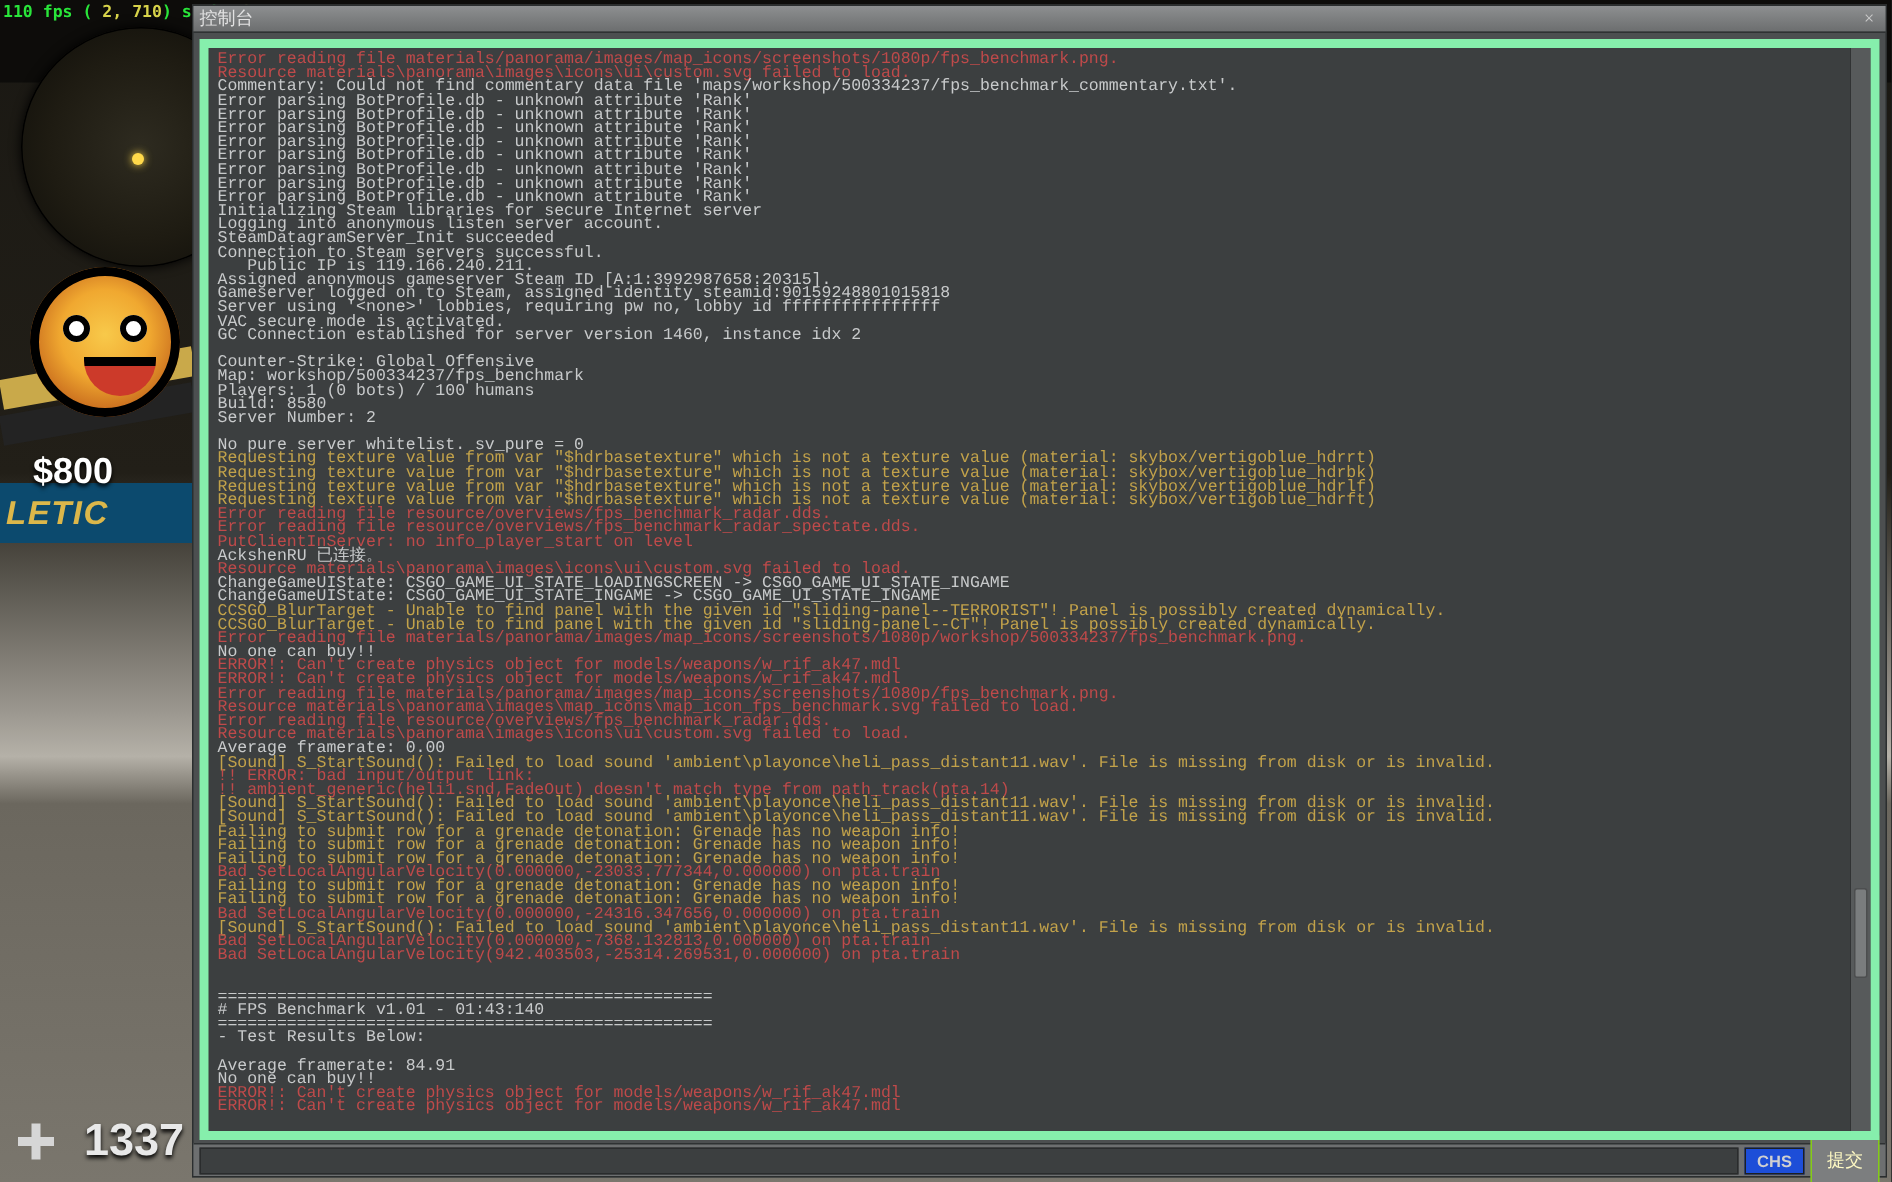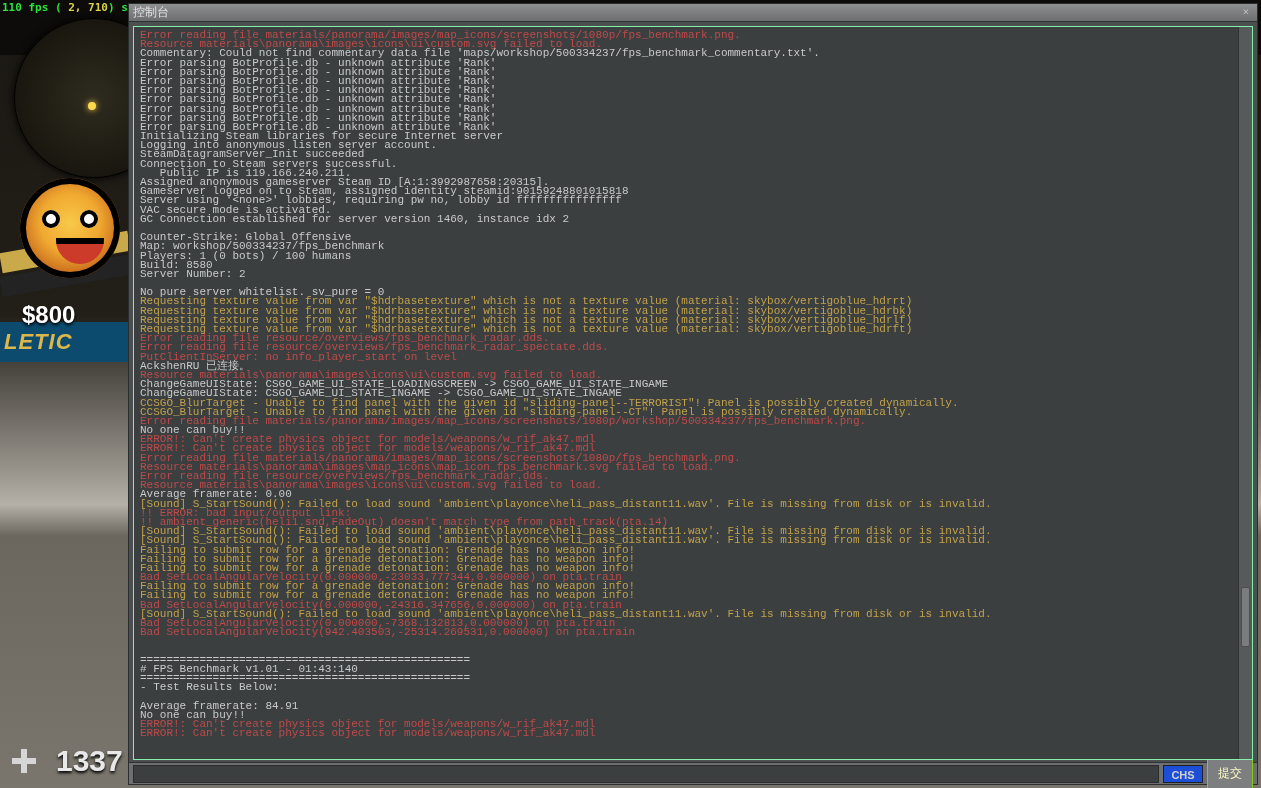--- a/index.html
+++ b/index.html
@@ -44,21 +44,21 @@
   .fps-overlay{ position:absolute; left:2px; top:1px; font:700 11px "Lucida Console",monospace; z-index:3; }
   .fps-green{ color:#29e63a; }
   .fps-yellow{ color:#d7d34a; }
 
   
   .console{ position:absolute; left:128px; top:3px; right:3px; bottom:3px; z-index:5;
             border:1px solid #2b2e2f; background:#4c4f50; display:flex; flex-direction:column; }
   .console-title{ height:18px; background:linear-gradient(180deg,#8d8f90,#6c6e6f); display:flex; align-items:center;
                   justify-content:space-between; padding:0 4px; font:12px "Microsoft YaHei"; color:#e2e2e2; border-bottom:1px solid #2f3233; }
   .console-title .close{ width:14px; height:14px; font-size:12px; color:#ccc; text-align:center; line-height:12px; cursor:pointer; }
-  .console-body{ flex:1; margin:4px 4px 2px 4px; background:#3c3f40; border:1px solid #86efac; position:relative;
+  .console-body{ flex:1; margin:4px 4px 2px 4px; background:#3c3f40; border:6px solid #86efac; position:relative;
                  padding:4px 10px 4px 6px; overflow:hidden; }
   .console-log{ font:11px/9px "Lucida Console","Courier New",monospace; letter-spacing:0;
                 color:#c8cacb; white-space:pre; }
   .console-log div{ line-height:9.2px; height:9.2px; }
   .c-red{ color:#bf4a4a; }
   .c-yel{ color:#c2a24a; }
   .c-nor{ color:#c8cacb; }
 
   .console-scroll{ position:absolute; right:0; top:0; bottom:0; width:14px; background:#575a5b; border-left:1px solid #313334; }
   .console-scroll .thumb{ position:absolute; left:2px; right:2px; top:560px; height:60px; background:#7a7d7e; border:1px solid #4c4e4f; border-radius:2px; }

